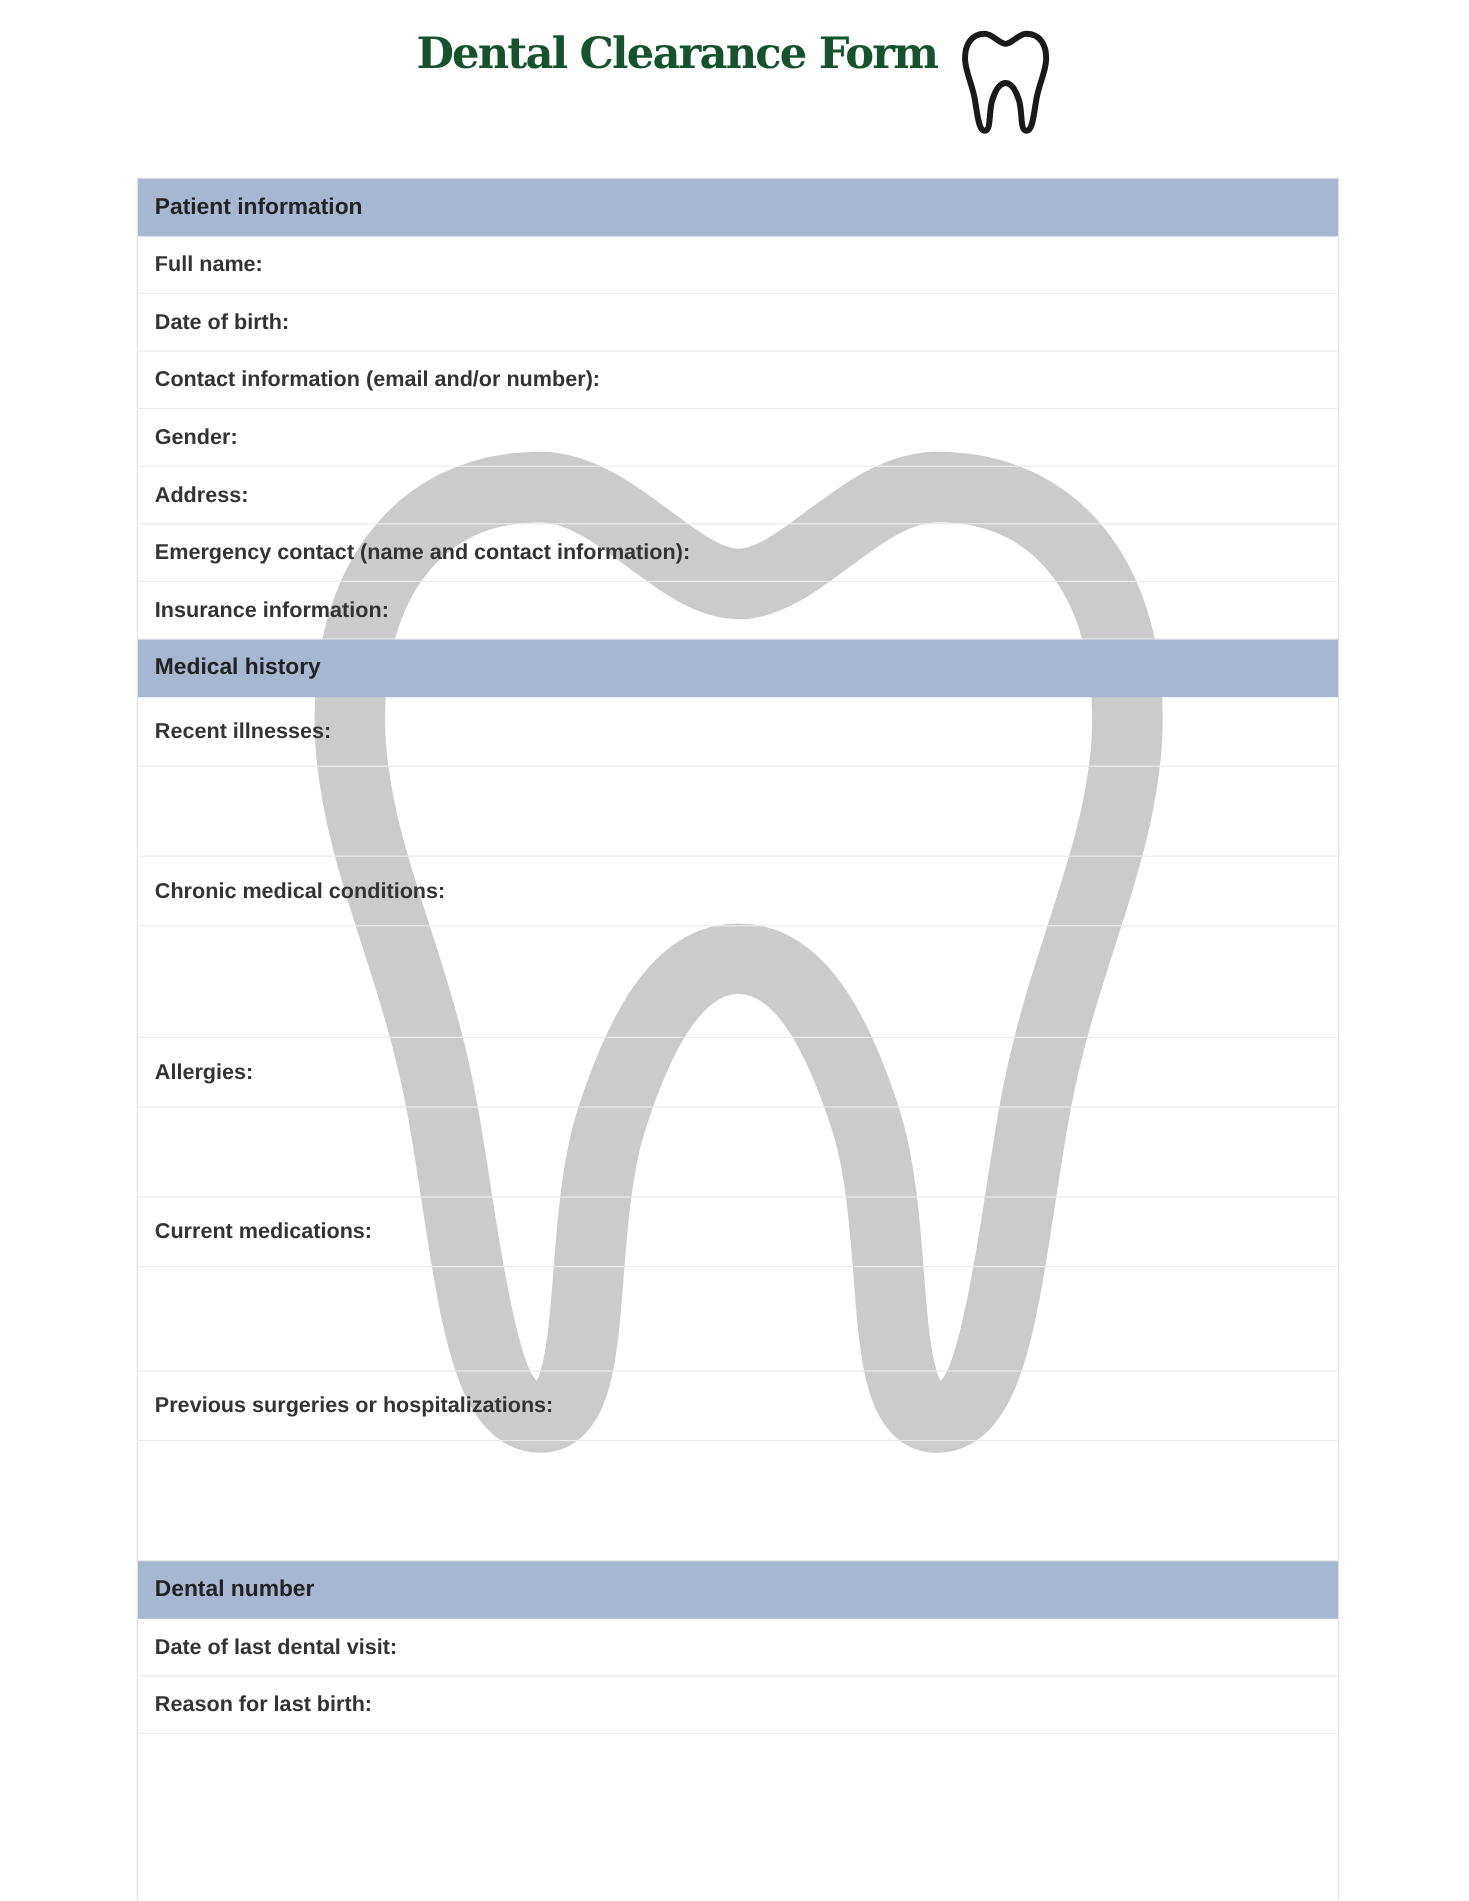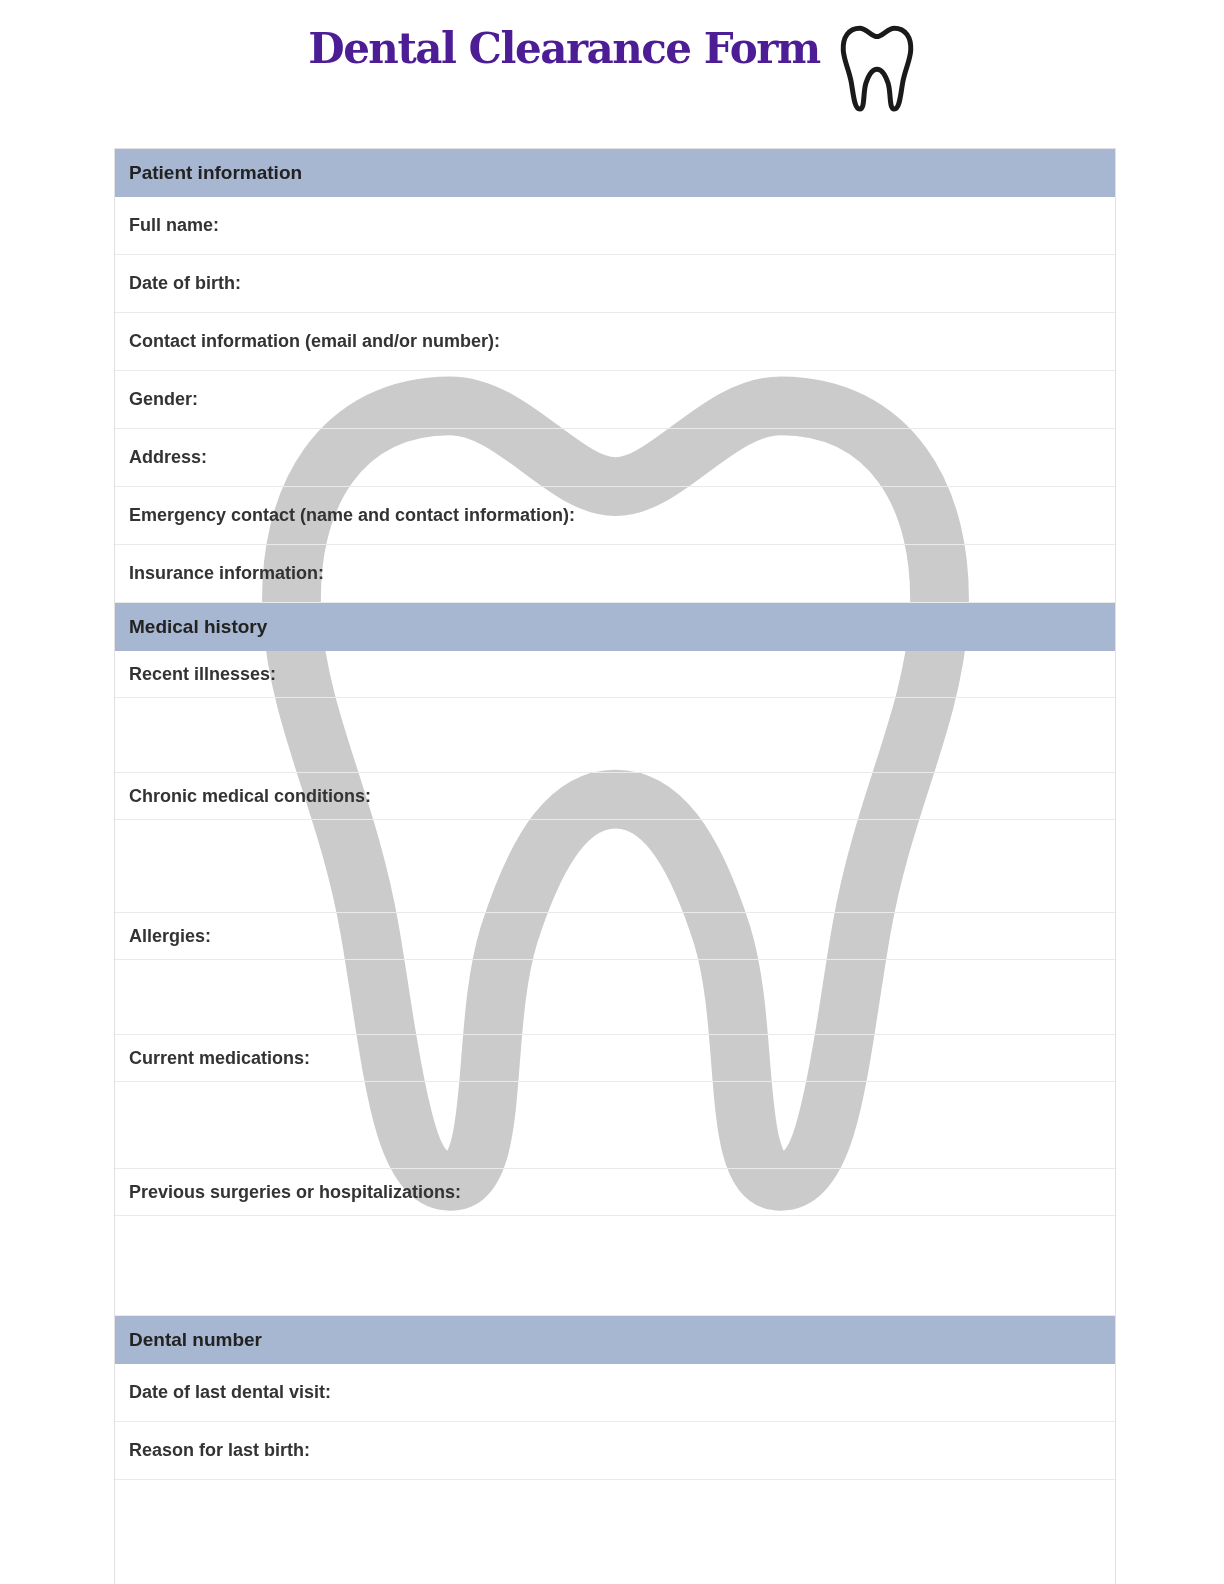--- a/index.html
+++ b/index.html
@@ -3,37 +3,37 @@
 <meta charset="utf-8">
 <style>
   html,body{margin:0;padding:0;background:#ffffff;}
   .page{position:relative;width:1224px;height:1584px;background:#ffffff;overflow:hidden;
         font-family:"Liberation Sans",sans-serif;}
 
   
   .title-bar{position:absolute;top:0;left:0;width:100%;height:135px;display:flex;
              justify-content:center;align-items:flex-start;gap:18px;z-index:2;}
   .page-title{margin:24px 0 0 0;font-family:"DejaVu Serif","Liberation Serif",serif;
-              font-weight:bold;font-size:42px;letter-spacing:-1.5px;color:#4c1d95;line-height:1.2;}
+              font-weight:bold;font-size:36px;letter-spacing:-1.5px;color:#14532d;line-height:1.2;}
   .title-tooth{margin-top:22px;flex:0 0 auto;}
 
   
   .watermark{position:absolute;left:248px;top:338px;z-index:0;}
 
   
   .form-table{position:absolute;left:114px;top:148px;width:1002px;z-index:1;
               border:1px solid #e2e2e2;box-sizing:border-box;background:transparent;}
   .sec{height:48px;background:#a7b6d1;display:flex;align-items:center;
        padding-left:14px;box-sizing:border-box;}
   .sec span{font-size:19px;font-weight:bold;color:#222222;}
   .row{border-bottom:1px solid #eaeaea;box-sizing:border-box;display:flex;
        align-items:center;padding-left:14px;background:transparent;}
   .row span{font-size:18px;font-weight:bold;color:#333333;}
   .blank{border-bottom:1px solid #eaeaea;box-sizing:border-box;background:transparent;}
-  .h48{height:58px}.h47{height:47px}
+  .h48{height:48px}.h47{height:58px}
   .b75{height:75px}.b93{height:93px}.b87{height:87px}.b100{height:100px}
   .b151{height:151px;border-bottom:none;}
 </style>
 </head>
 <body>
 
 <div class="page">
 
   <svg class="watermark" width="735" height="900" viewBox="0 0 200 240" aria-hidden="true">
     <path d="M 55 16 C 26 16, 10 40, 12 74 C 14 102, 27 124, 33 158

